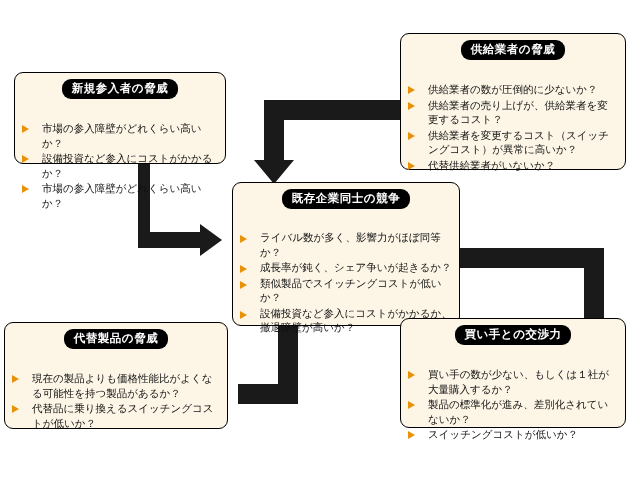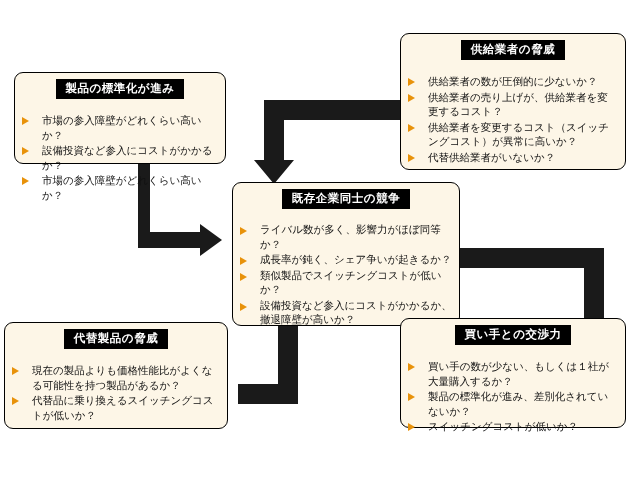--- a/index.html
+++ b/index.html
@@ -31,29 +31,30 @@
     position: absolute;
     box-sizing: border-box;
     background: #fdf6e7;
     border: 1px solid #000000;
     border-radius: 9px;
     z-index: 3;
     padding: 0;
   }
   .box-title {
     position: relative;
-    margin: 6px auto 12px auto;
+    margin: 6px auto 20px auto;
     background: #000000;
     color: #ffffff;
     font-size: 11.5px;
     font-weight: bold;
     text-align: center;
     padding: 2px 10px 3px 10px;
     display: inline-block;
     letter-spacing: 0.5px;
+    border-radius: 9px;
   }
   .title-wrap {
     text-align: center;
   }
   ul.items {
     list-style: none;
     margin: 0;
     padding: 2px 7px 7px 7px;
   }
   ul.items li {
@@ -101,21 +102,21 @@
       <path d="M 238 384 L 278 384 L 278 312 L 268 312 L 288 288 L 308 312 L 298 312 L 298 404 L 238 404 Z" fill="#1a1a1a"></path>
     </g>
 
     <g>
       <path d="M 584 318 L 584 268 L 456 268 L 456 278 L 432 258 L 456 238 L 456 248 L 604 248 L 604 318 Z" fill="#1a1a1a"></path>
     </g>
   </svg>
 
   <div class="box" id="box-new-entrants">
     <div class="title-wrap">
-      <div class="box-title">製品の標準化が進み</div>
+      <div class="box-title">新規参入者の脅威</div>
     </div>
     <ul class="items">
       <li>市場の参入障壁がどれくらい高いか？</li>
       <li>設備投資など参入にコストがかかるか？</li>
       <li>市場の参入障壁がどれくらい高いか？</li>
     </ul>
   </div>
 
   <div class="box" id="box-suppliers">
     <div class="title-wrap">

